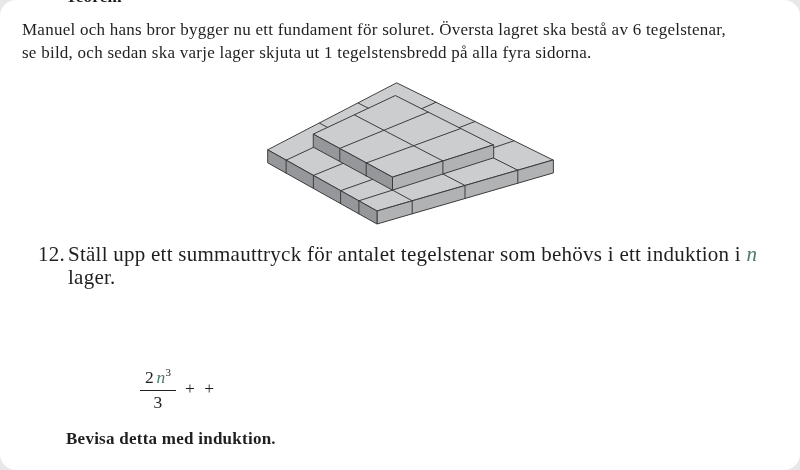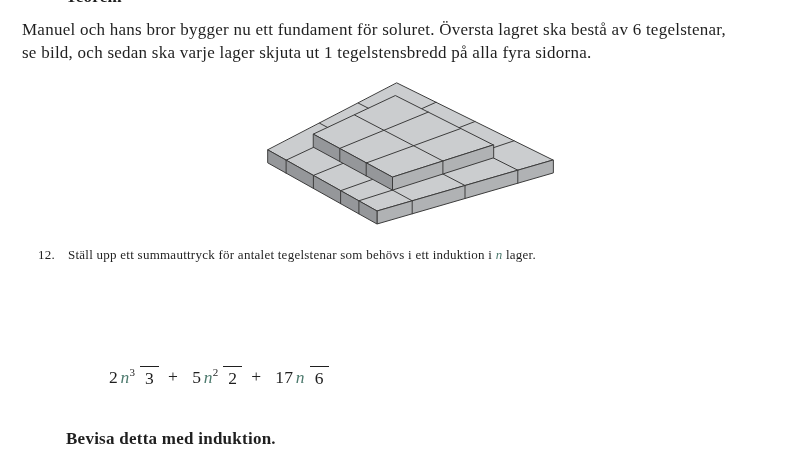--- a/index.html
+++ b/index.html
@@ -21,47 +21,47 @@
     font-weight:bold;font-size:17px;white-space:nowrap;
   }
   .intro{
     position:absolute;top:19px;left:22px;right:10px;
     font-size:17px;line-height:22.5px;
   }
   .intro .line{display:block;white-space:nowrap;}
   .figure-svg{position:absolute;top:0;left:0;}
   .problems{
     position:absolute;top:243px;left:38px;width:737px;
-    font-size:13px;line-height:23px;
+    font-size:21px;line-height:23px;
   }
   .problem{display:flex;margin-bottom:9.5px;}
   .pnum{flex:none;width:30px;}
   .ptext{flex:1;}
   .var{font-style:italic;}
   .formula{
     position:absolute;top:366px;left:104px;
     display:flex;align-items:center;gap:9px;
     font-size:17.5px;
   }
-  .frac{display:inline-flex;flex-direction:row;align-items:stretch;text-align:center;}
+  .frac{display:inline-flex;flex-direction:column;align-items:stretch;text-align:center;margin-left:36px;}
   .frac .num{padding:0 5px 2px;white-space:nowrap;}
   .frac .den{border-top:1.4px solid;padding:1px 5px 0;}
   .coeff{margin-right:2.5px;}
   sup{font-size:11px;letter-spacing:0;}
   .plus{padding-bottom:2px;}
   .closing{
     position:absolute;top:429px;left:66px;
     font-size:17px;
     font-weight:bold;
   }
 </style>
 </head>
 <body>
 
-<div class="page" style="color: rgb(31, 31, 31);">
+<div class="page" style="color: rgb(31, 31, 31); border-radius: 16px;">
 
   <div class="clipped-heading">
     <span>** Teorem **</span>
   </div>
 
   <div class="intro">
     <span class="line">Manuel och hans bror bygger nu ett fundament för soluret. Översta lagret ska bestå av 6 tegelstenar,</span>
     <span class="line">se bild, och sedan ska varje lager skjuta ut 1 tegelstensbredd på alla fyra sidorna.</span>
   </div>
 
@@ -125,26 +125,18 @@
       <span class="ptext"><span>Ställ upp ett summauttryck för antalet tegelstenar som behövs i ett induktion i </span><span class="var" style="color: rgb(77, 122, 110);">n</span><span> lager.</span></span>
     </div>
   </div>
 
   <div class="formula">
     <span class="frac">
       <span class="num"><span class="coeff">2</span><span class="var" style="color: rgb(77, 122, 110);">n</span><sup>3</sup></span>
       <span class="den">3</span>
     </span>
     <span class="plus">+</span>
-    <span class="frac">
-      <span class="num"><span class="coeff">5</span><span class="var" style="color: rgb(77, 122, 110);">n</span><sup>2</sup></span>
-      <span class="den">2</span>
-    </span>
     <span class="plus">+</span>
-    <span class="frac">
-      <span class="num"><span class="coeff">17</span><span class="var" style="color: rgb(77, 122, 110);">n</span><sup></sup></span>
-      <span class="den">6</span>
-    </span>
   </div>
 
   <div class="closing">Bevisa detta med induktion.</div>
 
 </div>
 
 </body></html>

